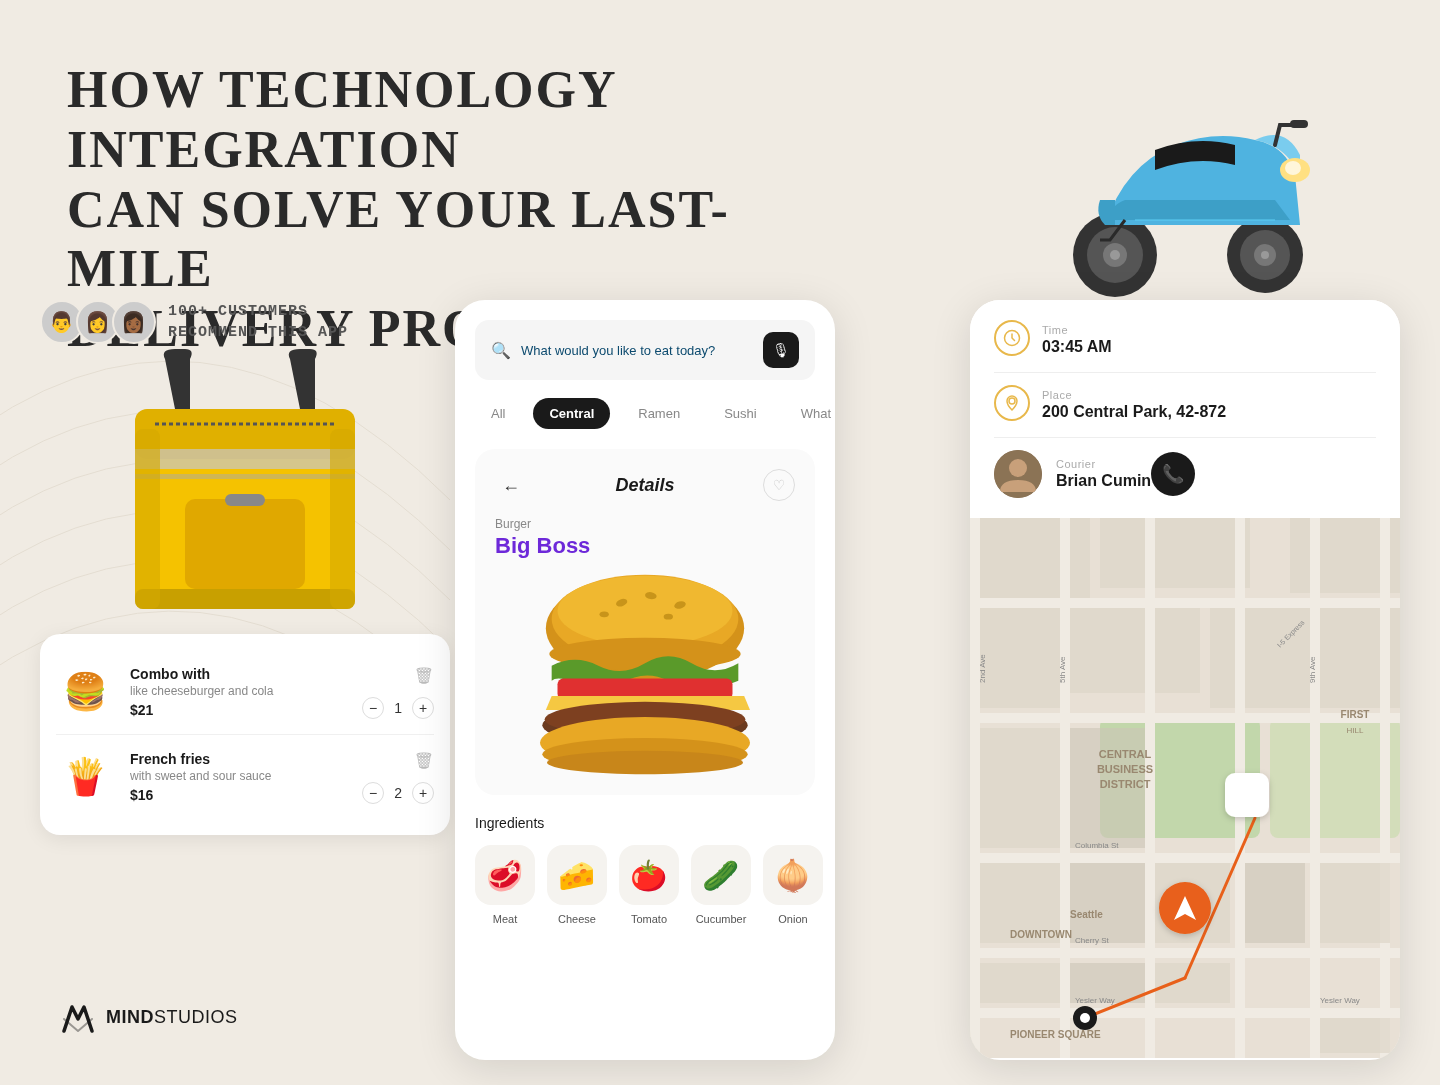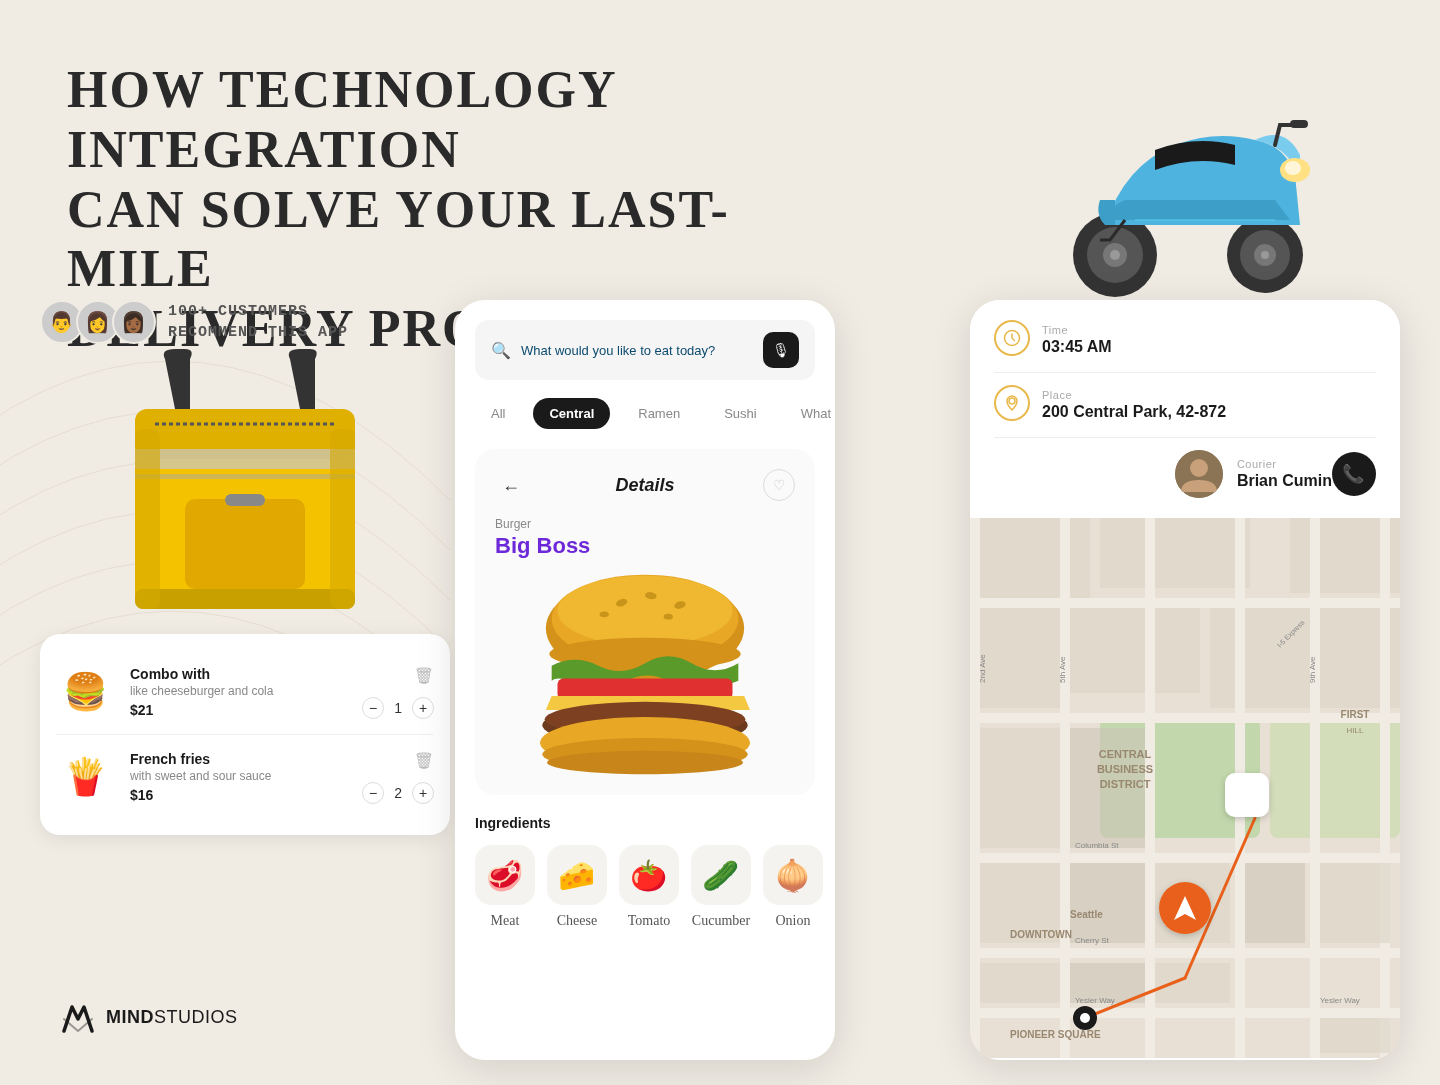--- a/index.html
+++ b/index.html
@@ -358,21 +358,21 @@
       justify-content: center;
       font-size: 120px;
     }
 
     .ingredients-section {
       margin-top: 16px;
     }
 
     .ingredients-title {
       font-size: 14px;
-      font-weight: 700;
+      font-weight: 400;
       color: #1a1a1a;
       margin-bottom: 14px;
     }
 
     .ingredients-list {
       display: flex;
       gap: 12px;
     }
 
     .ingredient-item {
@@ -387,24 +387,23 @@
       height: 60px;
       background: #f5f3ef;
       border-radius: 16px;
       display: flex;
       align-items: center;
       justify-content: center;
       font-size: 30px;
     }
 
     .ingredient-name {
-      font-size: 14px;
+      font-size: 11px;
       color: #555;
       text-align: right;
-      font-family: Liberation Serif, serif;
     }
 
     
     .right-panel {
       position: absolute;
       top: 300px;
       right: 40px;
       width: 430px;
       background: white;
       border-radius: 30px;
@@ -453,21 +452,21 @@
 
     .info-value {
       font-size: 16px;
       font-weight: 700;
       color: #1a1a1a;
     }
 
     .courier-row {
       display: flex;
       align-items: center;
-      justify-content: flex-end;
+      justify-content: flex-start;
     }
 
     .courier-info {
       display: flex;
       align-items: center;
       gap: 14px;
     }
 
     .courier-avatar {
       width: 48px;

